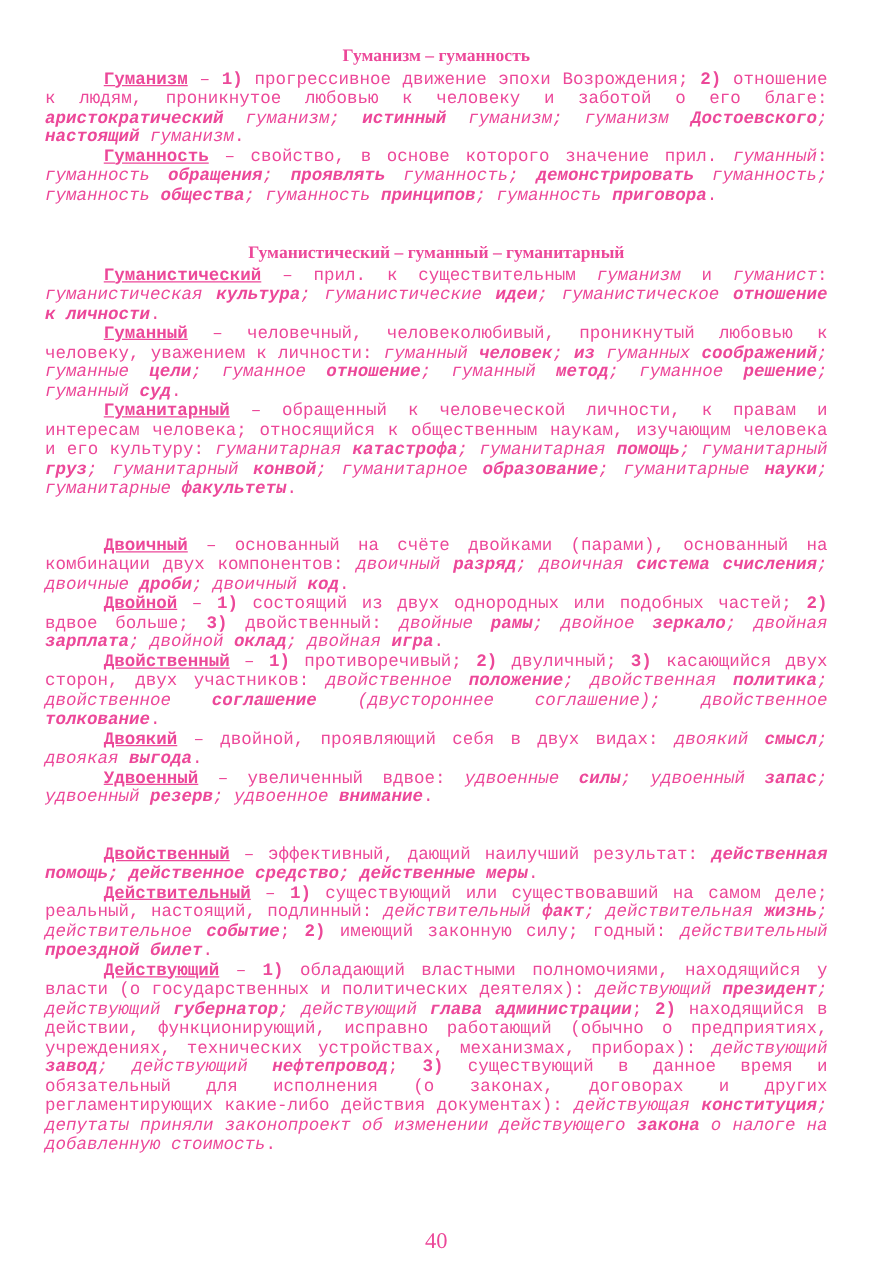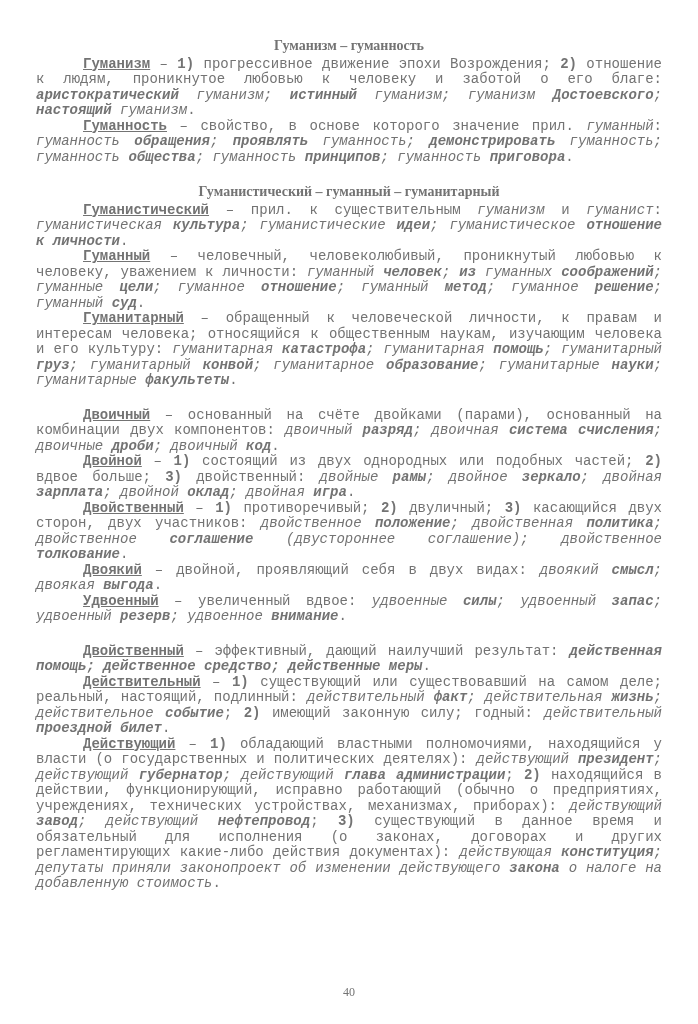--- a/index.html
+++ b/index.html
@@ -10,25 +10,25 @@
   .page {
     width: 698px;
     height: 1024px;
     background: #ffffff;
     position: relative;
     box-sizing: border-box;
     padding: 30px 36px 0 36px;
     font-family: "Liberation Serif", "DejaVu Serif", serif;
     font-size: 14px;
     line-height: 15.5px;
-    color: #737373;
+    color: #ec4899;
     overflow: hidden;
   }
   .content { display: block; }
-  .entry-group { margin-top: 19px; }
+  .entry-group { margin-top: 30px; }
   .entry-group:first-of-type { margin-top: 8px; }
   .heading {
     text-align: center;
     font-weight: bold;
     font-size: 14px;
     margin: 0 0 3px 0;
     padding: 0;
   }
   .para {
     margin: 0;
@@ -39,21 +39,21 @@
   }
   .seg-b { font-weight: bold; }
   .seg-i { font-style: italic; }
   .seg-u { text-decoration: underline; }
   .page-number {
     position: absolute;
     bottom: 24px;
     left: 0;
     width: 100%;
     text-align: center;
-    font-size: 12px;
+    font-size: 18px;
   }
 </style>
 </head>
 <body>
 
 <div class="page">
   <main class="content" id="content">
       <section class="entry-group">
     <h2 class="heading">Гуманизм – гуманность</h2>
   <p class="para"><span class="seg-b seg-u">Гуманизм</span><span> – </span><span class="seg-b">1)</span><span> прогрессивное движение эпохи Возрождения; </span><span class="seg-b">2)</span><span> отношение к людям, проникнутое любовью к человеку и заботой о его благе: </span><span class="seg-b seg-i">аристократический</span><span class="seg-i"> гуманизм; </span><span class="seg-b seg-i">истинный</span><span class="seg-i"> гуманизм; гуманизм </span><span class="seg-b seg-i">Достоевского</span><span class="seg-i">; </span><span class="seg-b seg-i">настоящий</span><span class="seg-i"> гуманизм</span><span>.</span></p>

